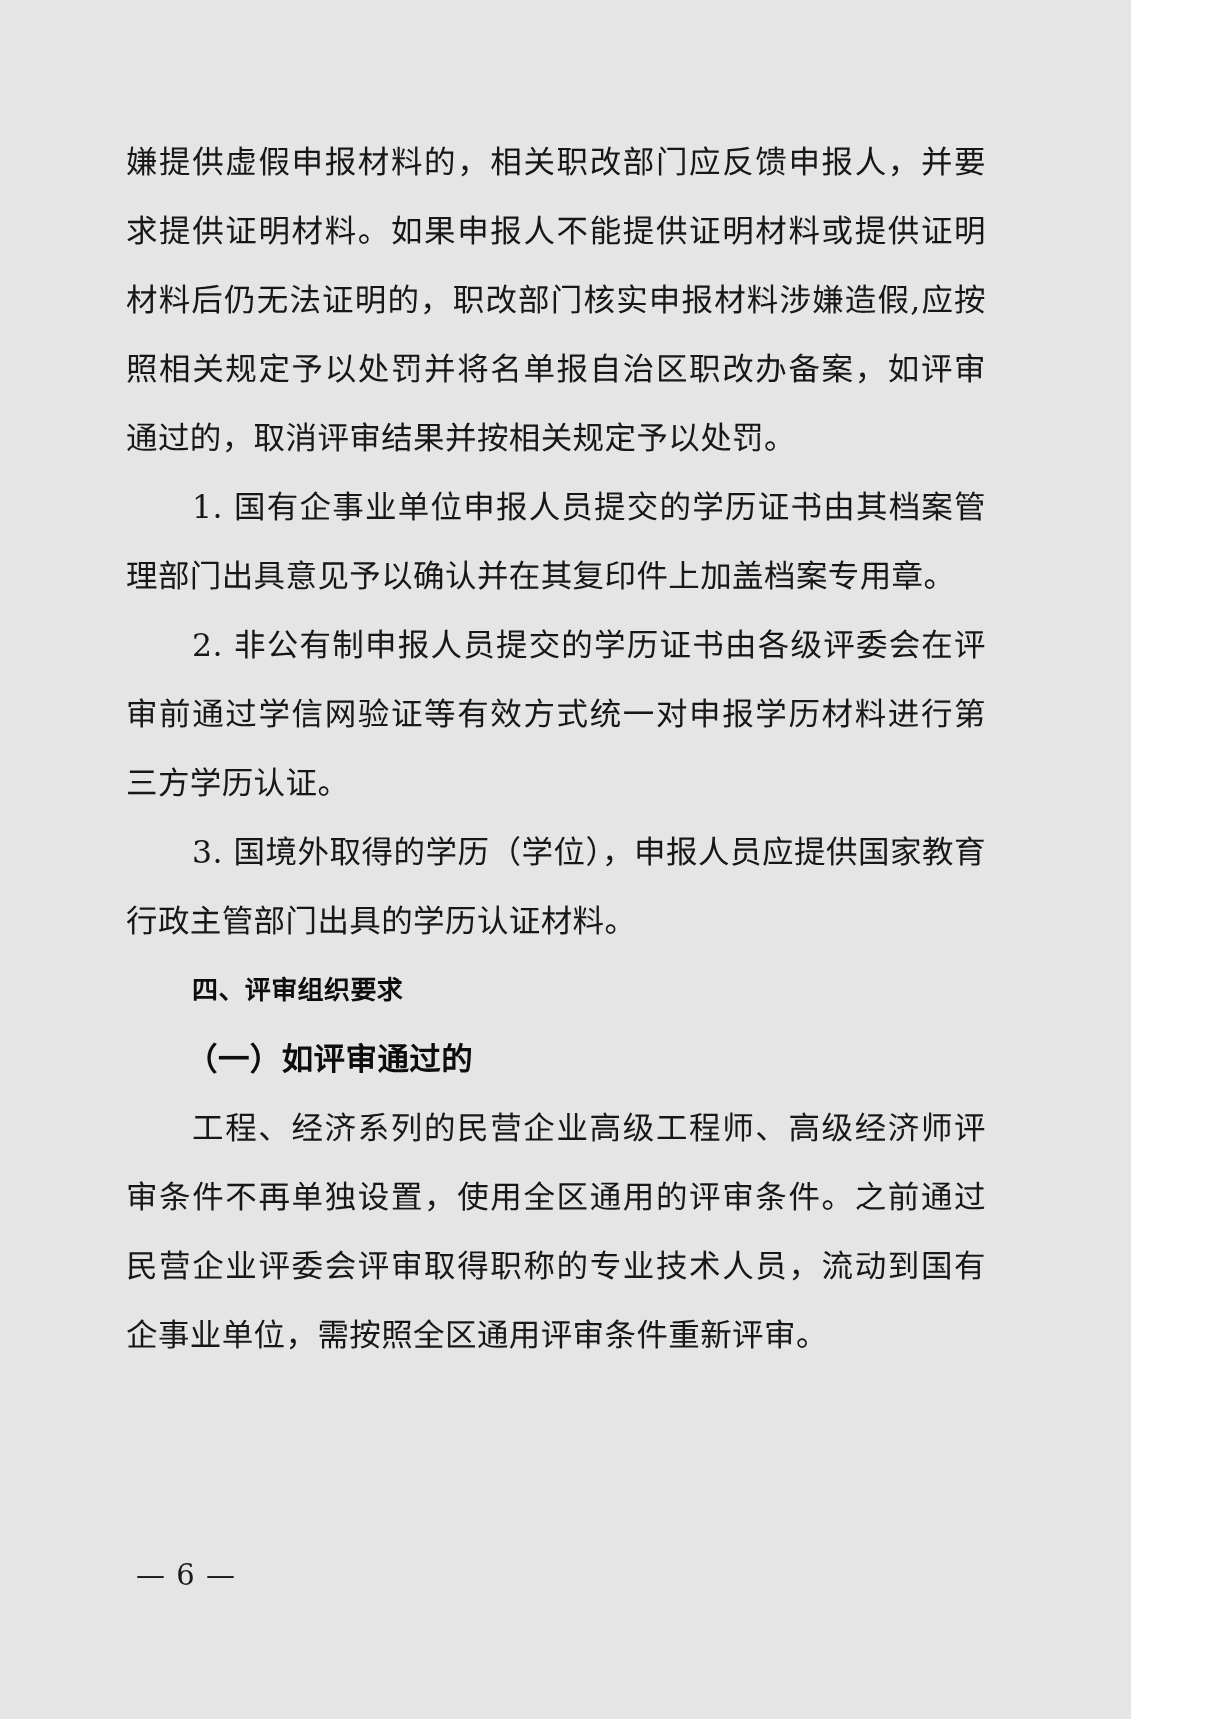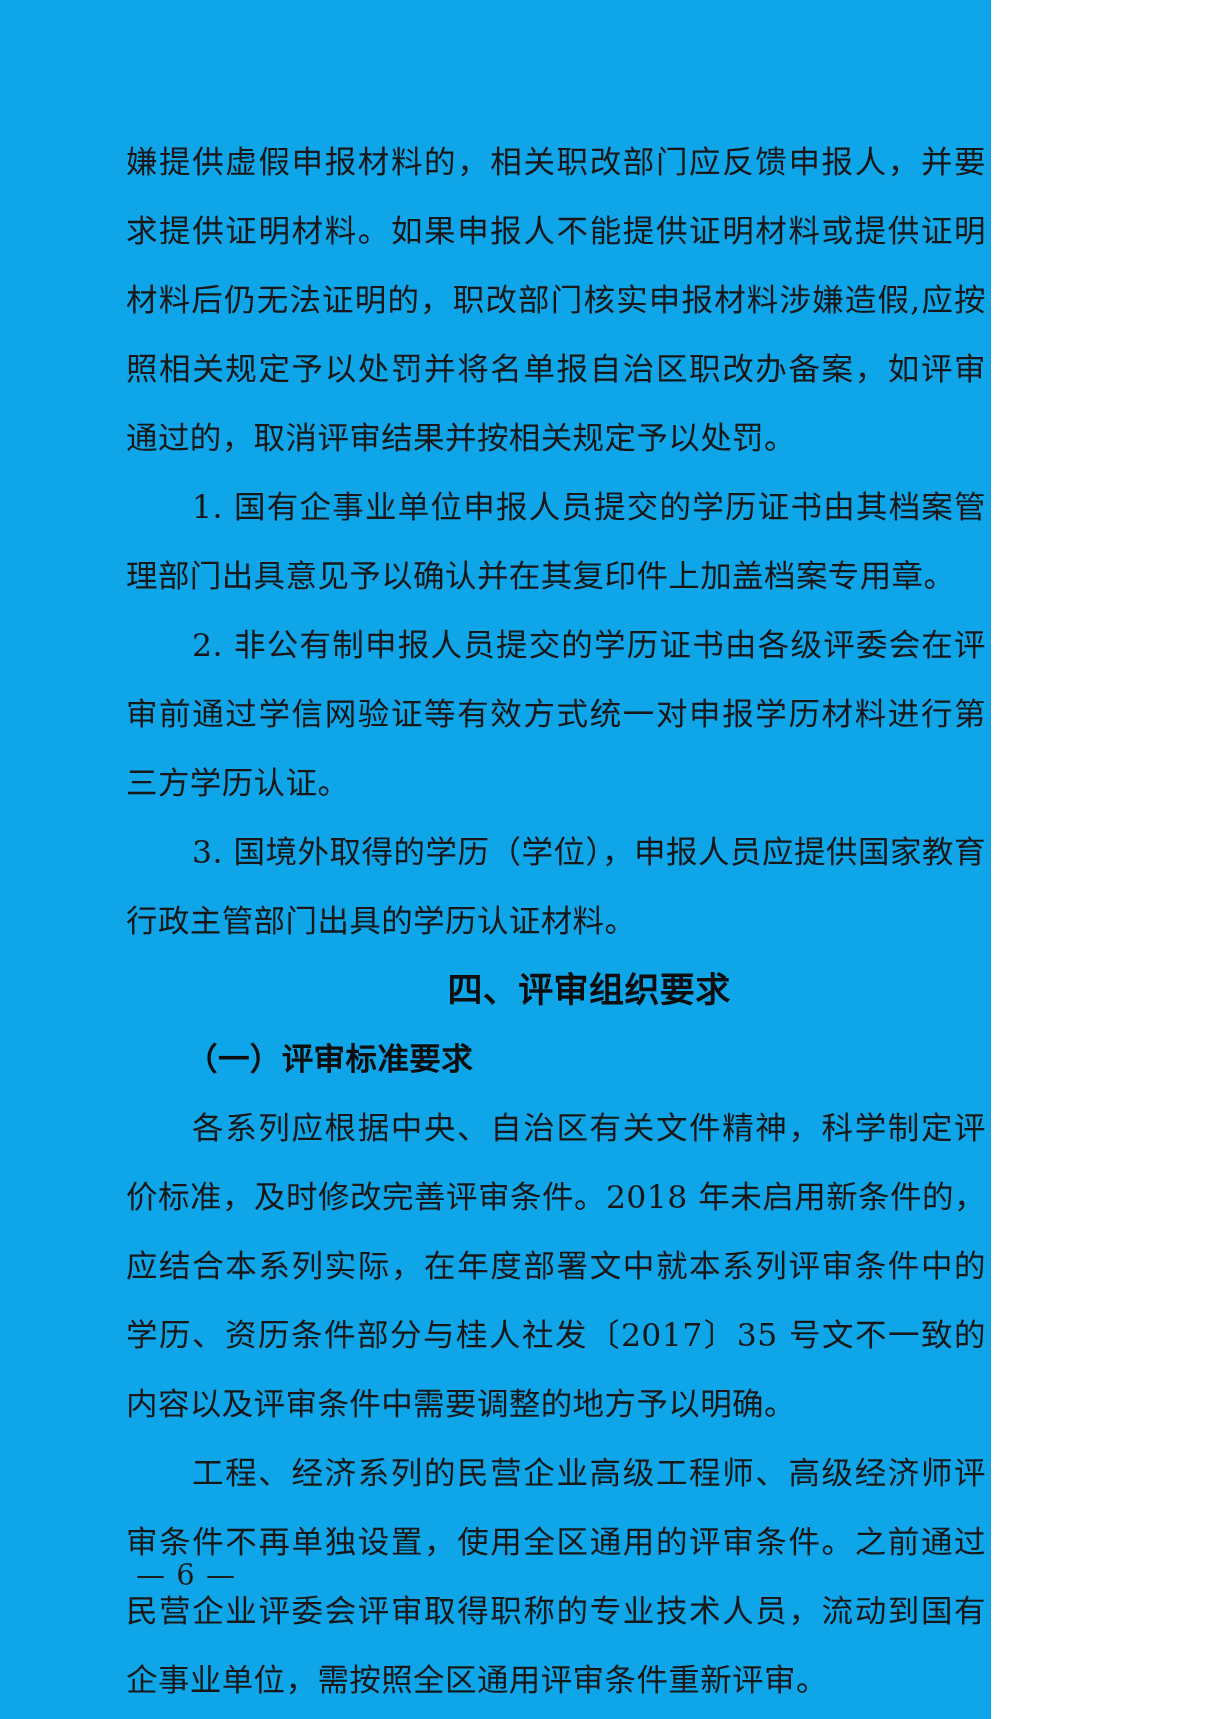--- a/index.html
+++ b/index.html
@@ -3,23 +3,23 @@
 <meta charset="utf-8">
 <title>Document Page 6</title>
 <style>
   html, body {
     margin: 0;
     padding: 0;
     background: #ffffff;
   }
   .page {
     position: relative;
-    width: 991px;
+    width: 1131px;
     height: 1719px;
-    background: #0ea5e9;
+    background: #e5e5e5;
     box-sizing: border-box;
     overflow: hidden;
     font-family: "DejaVu Serif", "Liberation Serif", serif;
     color: #161616;
   }
   .content {
     position: absolute;
     left: 126px;
     top: 128px;
     width: 860px;
@@ -37,29 +37,28 @@
     color: #171717;
   }
   .para.indent {
     text-indent: 66px;
   }
   .para.cont {
     text-indent: 0;
   }
   
   .heading {
-    font-size: 35px;
+    font-size: 26px;
     line-height: 69px;
     letter-spacing: 0.4px;
     font-weight: bold;
     text-indent: 66px;
     margin: 0;
     color: #0d0d0d;
     font-family: "DejaVu Sans", "Liberation Sans", sans-serif;
-    text-align: center;
   }
   .heading-sub {
     font-size: 31.5px;
     line-height: 69px;
     letter-spacing: 0.4px;
     font-weight: bold;
     text-indent: 60px;
     margin: 0;
     color: #0d0d0d;
     font-family: "DejaVu Sans", "Liberation Sans", sans-serif;
@@ -91,23 +90,22 @@
 
 
     <p class="para indent">1. 国有企事业单位申报人员提交的学历证书由其档案管理部门出具意见予以确认并在其复印件上加盖档案专用章。</p>
 
     <p class="para indent">2. 非公有制申报人员提交的学历证书由各级评委会在评审前通过学信网验证等有效方式统一对申报学历材料进行第三方学历认证。</p>
 
     <p class="para indent">3. 国境外取得的学历（学位），申报人员应提供国家教育行政主管部门出具的学历认证材料。</p>
 
     <p class="heading">四、评审组织要求</p>
 
-    <p class="heading-sub">（一）评审标准要求</p>
+    <p class="heading-sub">（一）如评审通过的</p>
 
-    <p class="para indent">各系列应根据中央、自治区有关文件精神，科学制定评价标准，及时修改完善评审条件。2018 年未启用新条件的，应结合本系列实际，在年度部署文中就本系列评审条件中的学历、资历条件部分与桂人社发〔2017〕35 号文不一致的内容以及评审条件中需要调整的地方予以明确。</p>
 
     <p class="para indent">工程、经济系列的民营企业高级工程师、高级经济师评审条件不再单独设置，使用全区通用的评审条件。之前通过民营企业评委会评审取得职称的专业技术人员，流动到国有企事业单位，需按照全区通用评审条件重新评审。</p>
 
   </div>
 
   <div class="footer">
     <span class="num">— 6 —</span>
   </div>
 
 </div>

